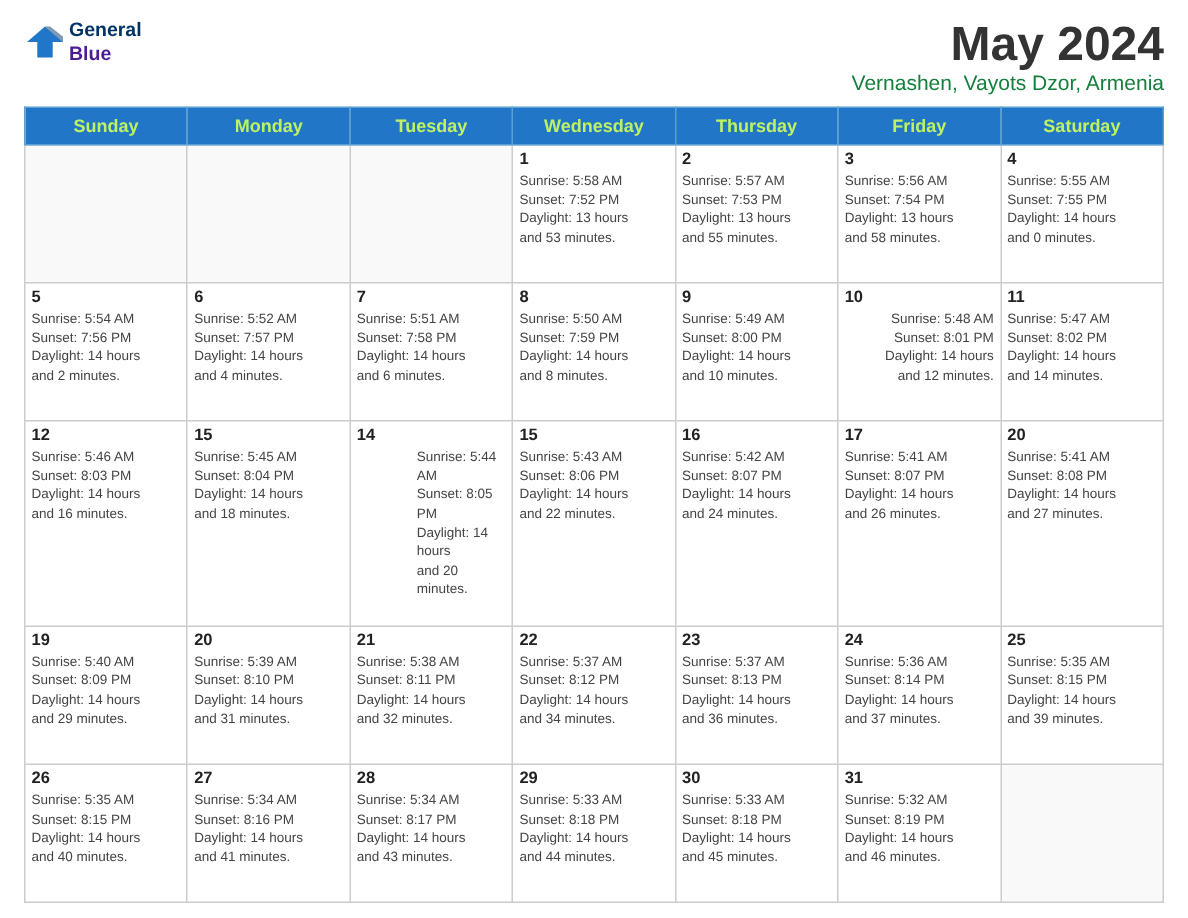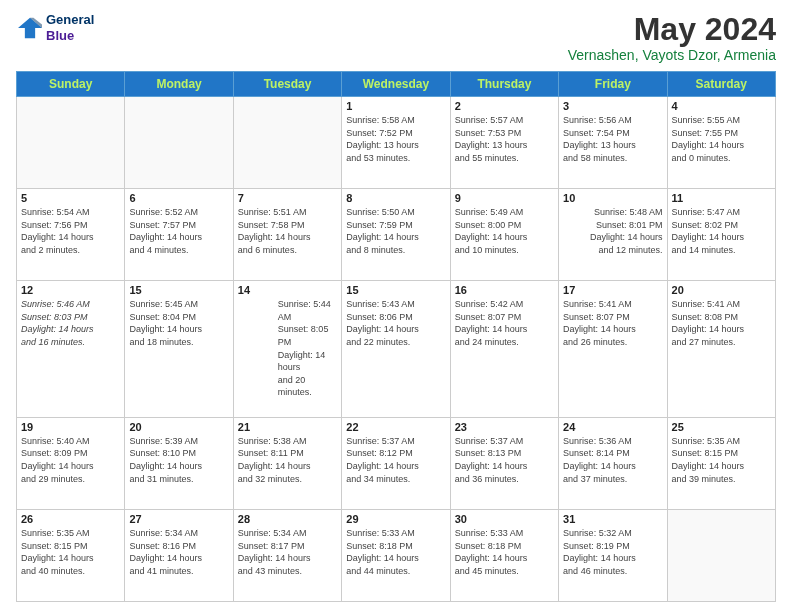--- a/index.html
+++ b/index.html
@@ -213,21 +213,21 @@
             <span class="day-num">11</span>
             <div class="day-info" style="white-space: pre-line;">Sunrise: 5:47 AM
 Sunset: 8:02 PM
 Daylight: 14 hours
 and 14 minutes.</div>
           </td>
         </tr>
         <tr>
           <td>
             <span class="day-num">12</span>
-            <div class="day-info" style="white-space: pre-line; font-style: italic;">Sunrise: 5:46 AM
+            <div class="day-info" style="white-space: pre-line;">Sunrise: 5:46 AM
 Sunset: 8:03 PM
 Daylight: 14 hours
 and 16 minutes.</div>
           </td>
           <td>
             <span class="day-num">15</span>
             <div class="day-info" style="white-space: pre-line;">Sunrise: 5:45 AM
 Sunset: 8:04 PM
 Daylight: 14 hours
 and 18 minutes.</div>

